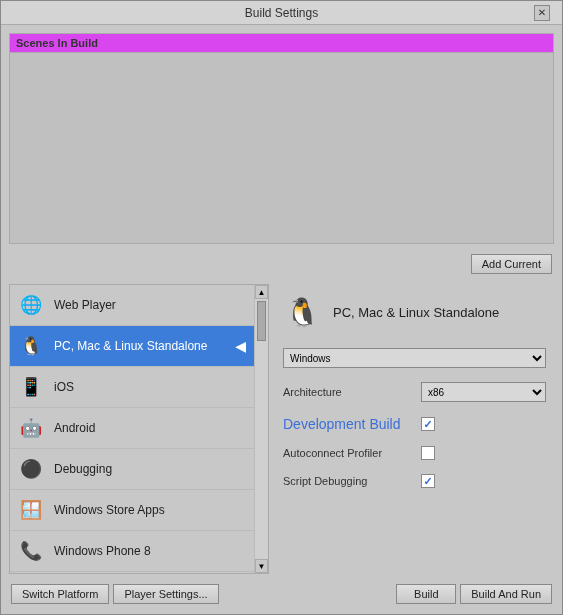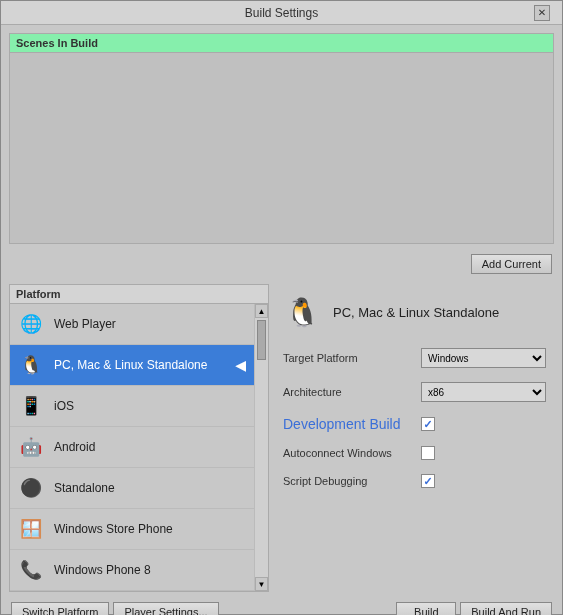--- a/index.html
+++ b/index.html
@@ -54,21 +54,21 @@
       display: flex;
       flex-direction: column;
       padding: 8px;
       gap: 6px;
     }
     .scenes-panel {
       border: 1px solid #aaa;
       background: #c8c8c8;
     }
     .scenes-header {
-      background: #86efac;
+      background: #d946ef;
       border-bottom: 1px solid #aaa;
       padding: 3px 6px;
       font-weight: bold;
       font-size: 11px;
       color: #333;
     }
     .scenes-body {
       height: 190px;
       background: #c0c0c0;
     }
@@ -277,21 +277,20 @@
       <div class="scenes-body"></div>
     </div>
 
     <div class="add-current-row">
       <button class="btn">Add Current</button>
     </div>
 
     <div class="bottom-section">
 
       <div class="platform-panel">
-        <div class="platform-header">Platform</div>
         <div class="platform-list-wrap">
           <div class="platform-list" id="platform-list">
 
           <div class="platform-item">
                 <span class="platform-icon">🌐</span>
                 <span class="platform-label">Web Player</span>
               </div>
               <div class="platform-item selected">
                 <span class="platform-icon">🐧</span>
                 <span class="platform-label">PC, Mac &amp; Linux Standalone</span>
@@ -300,25 +299,25 @@
               <div class="platform-item">
                 <span class="platform-icon">📱</span>
                 <span class="platform-label">iOS</span>
               </div>
               <div class="platform-item">
                 <span class="platform-icon">🤖</span>
                 <span class="platform-label">Android</span>
               </div>
               <div class="platform-item">
                 <span class="platform-icon">⚫</span>
-                <span class="platform-label">Standalone</span>
+                <span class="platform-label">Debugging</span>
               </div>
               <div class="platform-item">
                 <span class="platform-icon">🪟</span>
-                <span class="platform-label">Windows Store Phone</span>
+                <span class="platform-label">Windows Store Apps</span>
               </div>
               <div class="platform-item">
                 <span class="platform-icon">📞</span>
                 <span class="platform-label">Windows Phone 8</span>
               </div>
             </div>
           <div class="scrollbar-track">
             <div class="scrollbar-btn">▲</div>
             <div class="scrollbar-thumb"></div>
             <div style="flex:1;"></div>
@@ -327,21 +326,20 @@
         </div>
       </div>
 
       <div class="settings-panel">
         <div class="settings-header">
           <div class="settings-icon">🐧</div>
           <div class="settings-title">PC, Mac &amp; Linux Standalone</div>
         </div>
 
         <div class="settings-row">
-          <span class="settings-label">Target Platform</span>
           <select class="settings-control">
             <option>Windows</option>
             <option>Mac OS X</option>
             <option>Linux</option>
           </select>
         </div>
 
         <div class="settings-row">
           <span class="settings-label">Architecture</span>
           <select class="settings-control">
@@ -349,21 +347,21 @@
             <option>x86_64</option>
           </select>
         </div>
 
         <div class="settings-row">
           <span class="dev-build-label">Development Build</span>
           <div class="checkbox checked"></div>
         </div>
 
         <div class="settings-row">
-          <span class="settings-label">Autoconnect Windows</span>
+          <span class="settings-label">Autoconnect Profiler</span>
           <div class="checkbox"></div>
         </div>
 
         <div class="settings-row">
           <span class="settings-label">Script Debugging</span>
           <div class="checkbox checked-dark"></div>
         </div>
       </div>
     </div>
 

